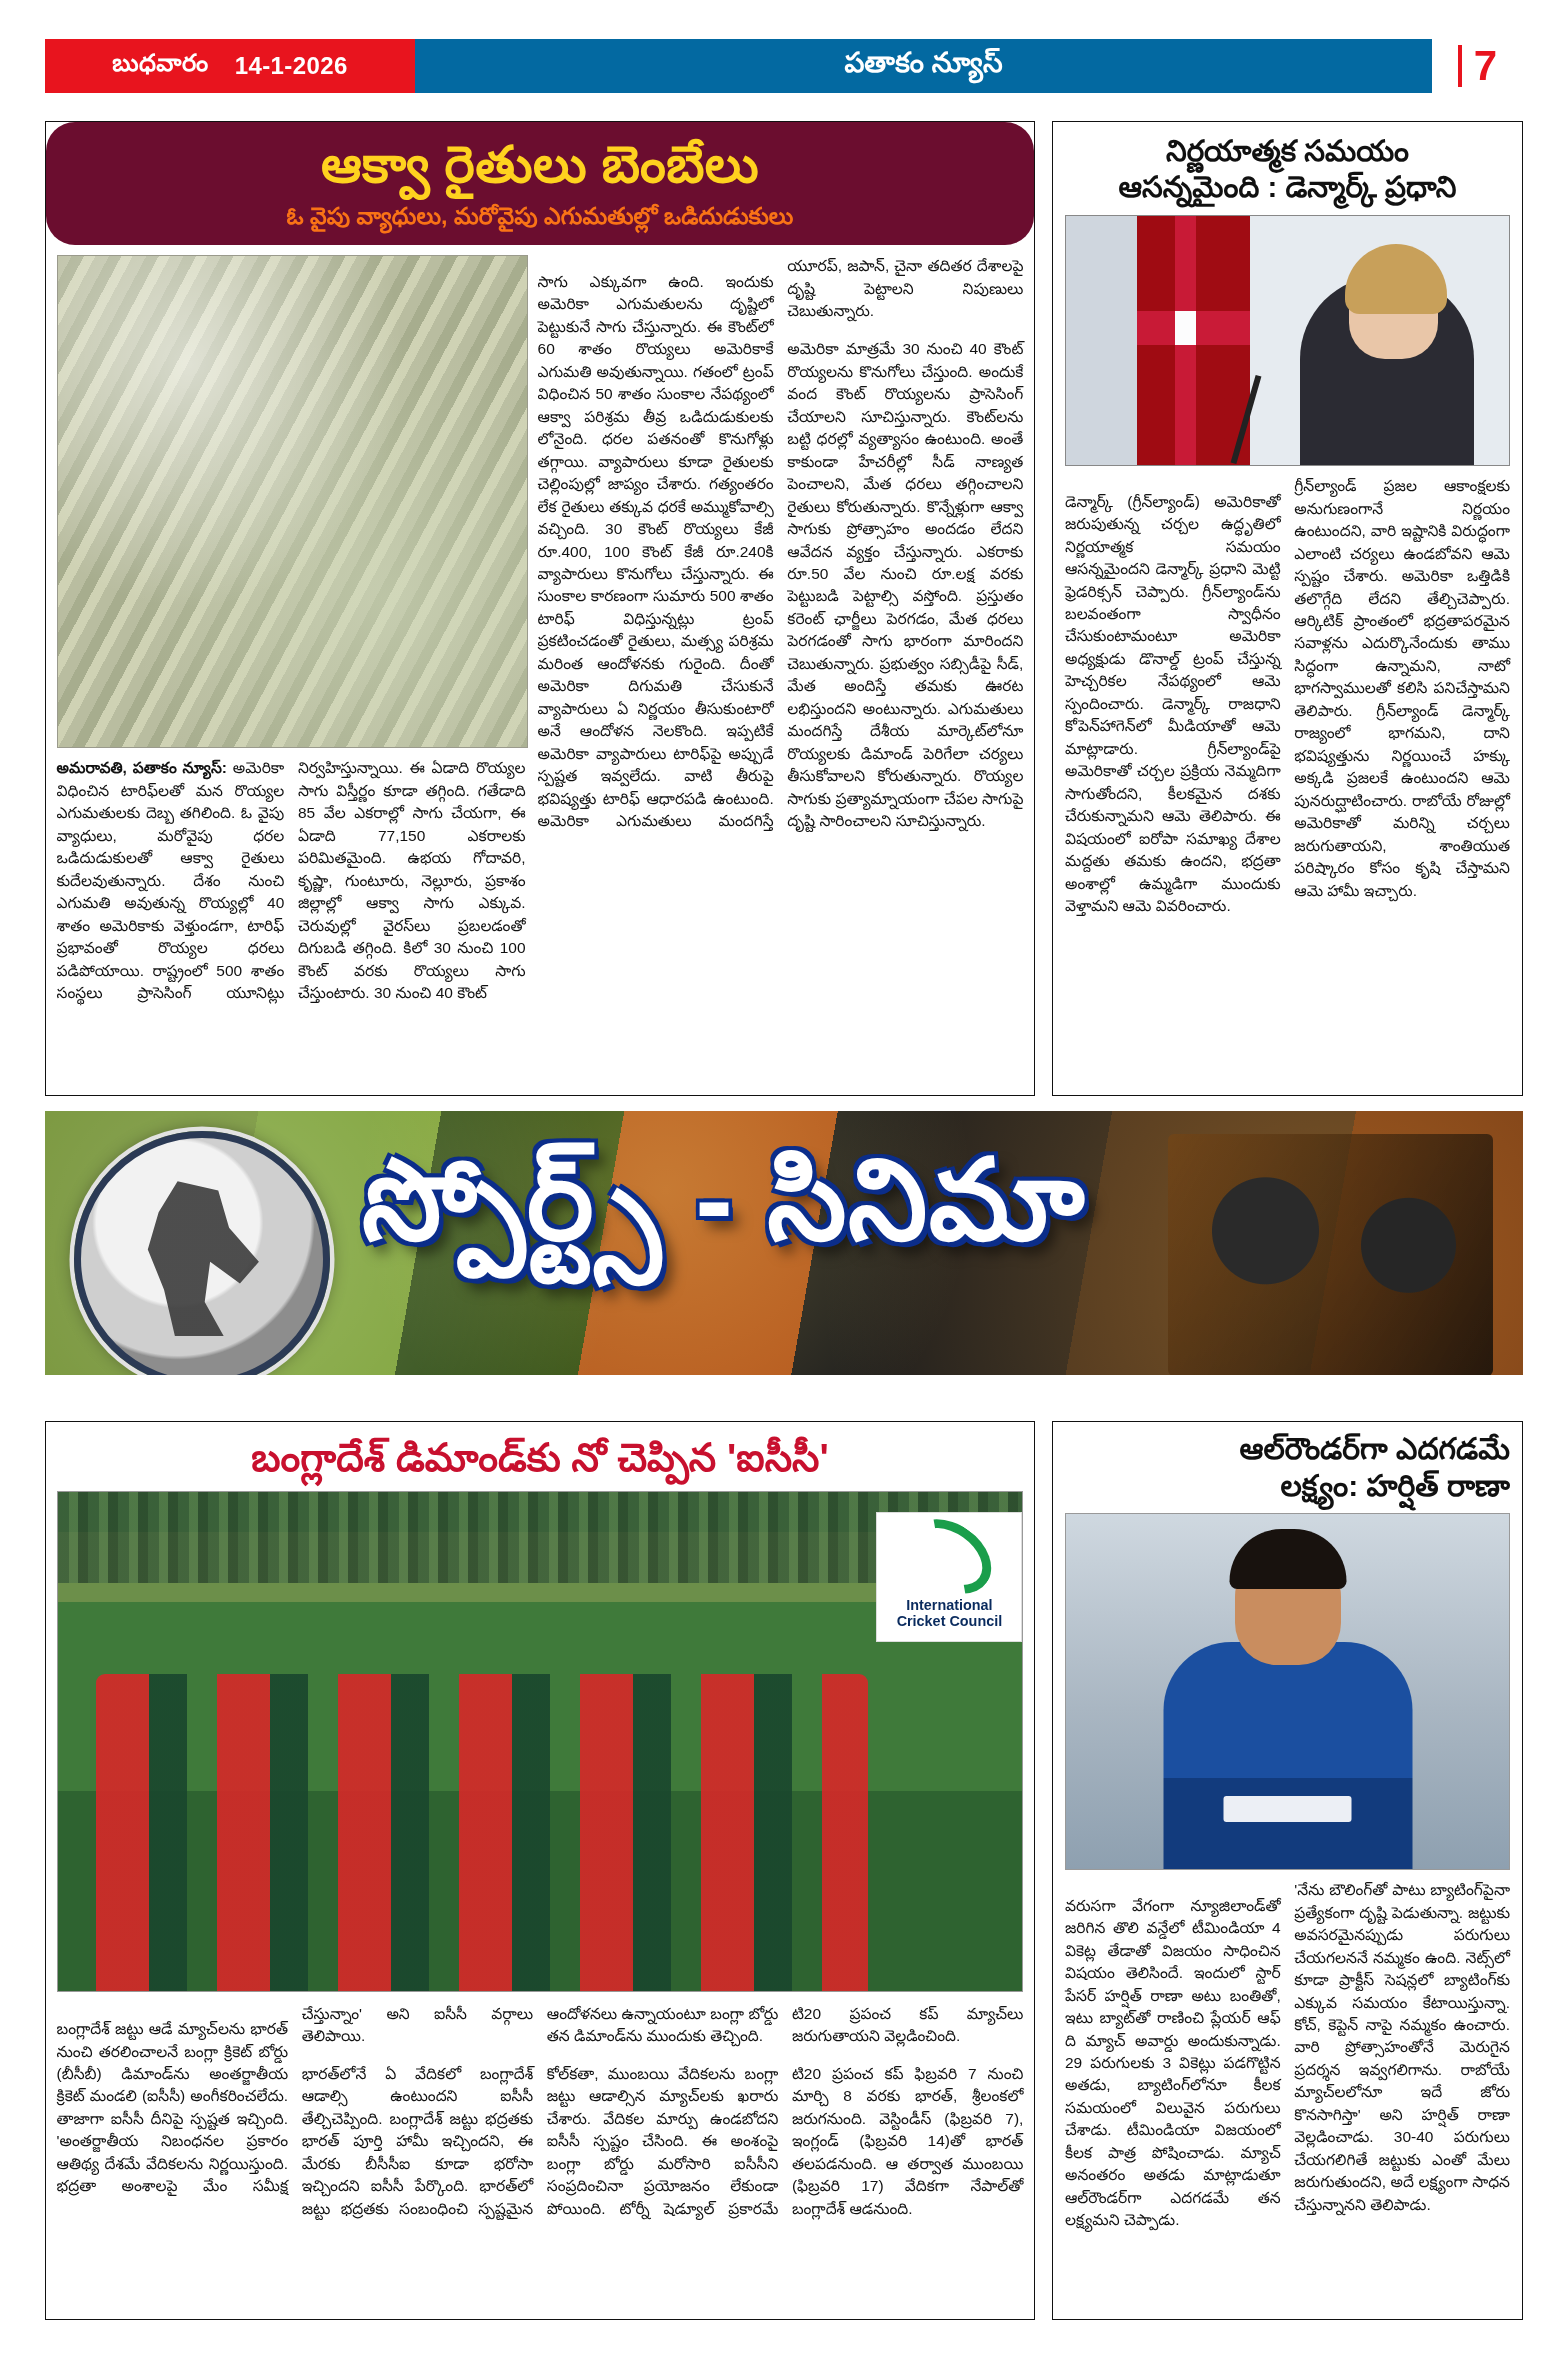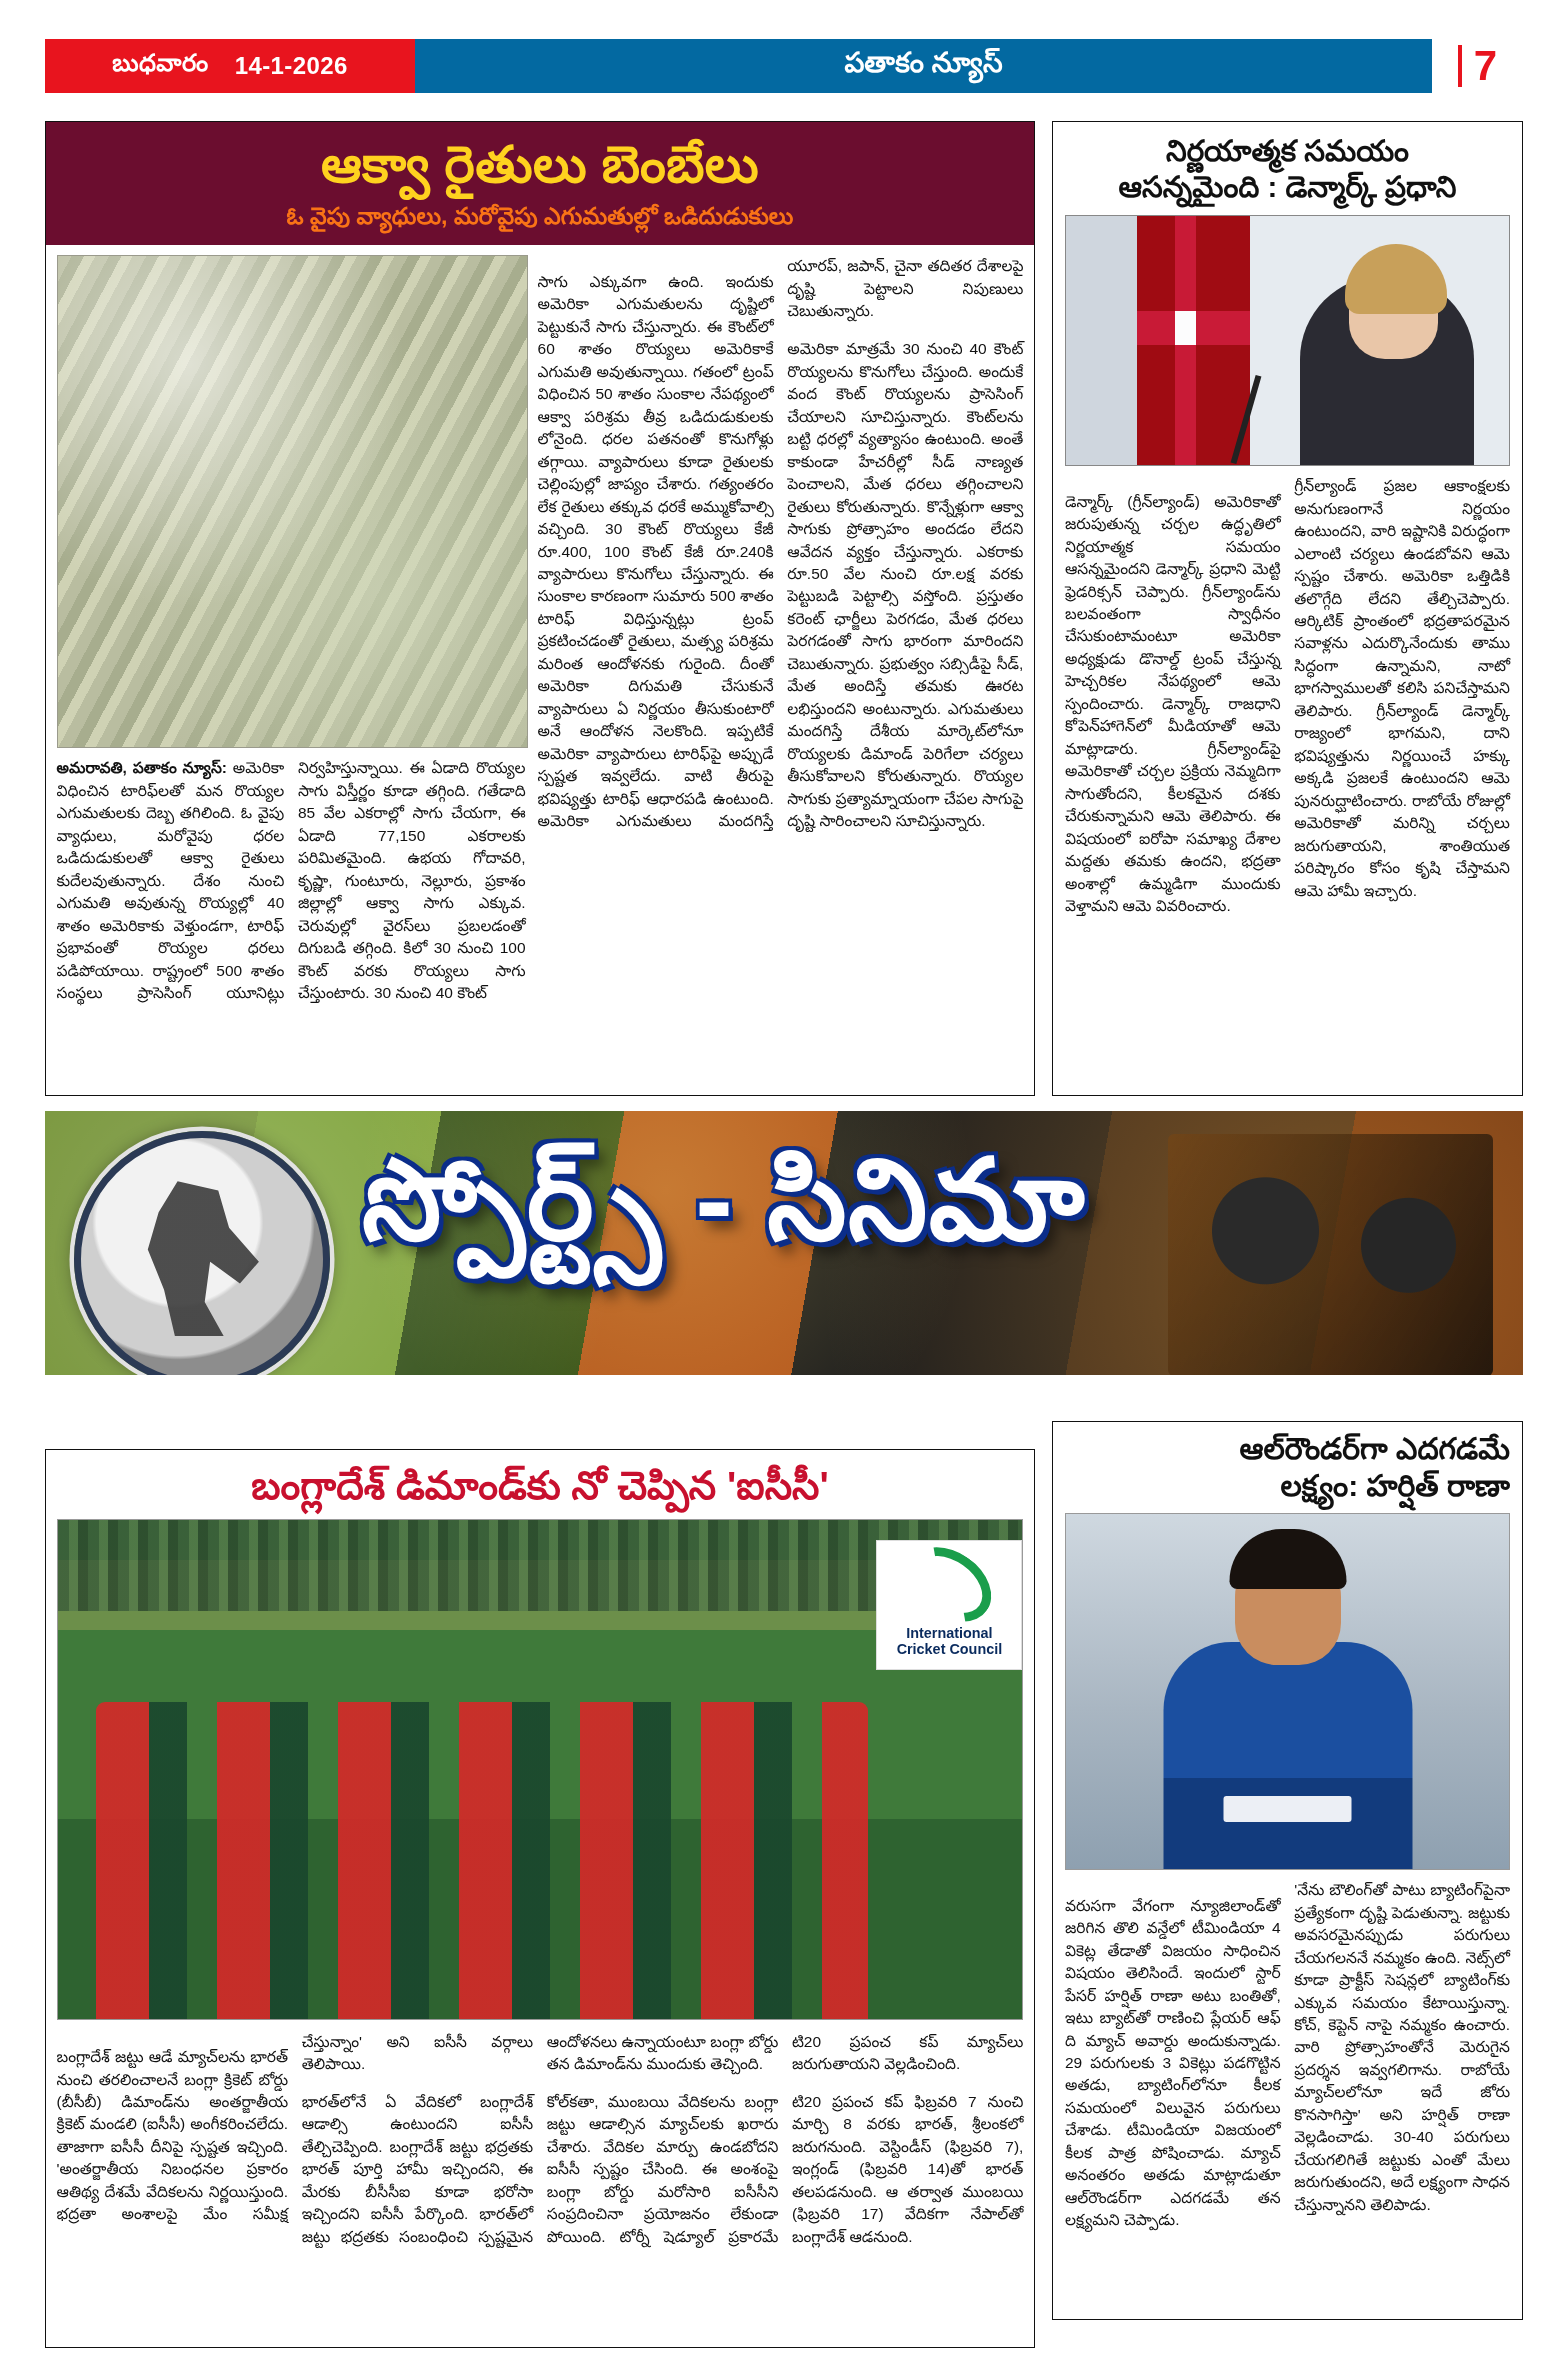--- a/index.html
+++ b/index.html
@@ -84,20 +84,21 @@
   #lead-story {
     left: 45px;
     top: 121px;
     width: 990px;
     height: 975px;
   }
   .lead-headline-band {
     background: #6b0d2f;
     padding: 13.6px 15px 15px 15px;
     text-align: center;
+    border-radius: 29px;
   }
   .lead-headline {
     color: #ffd21f;
     font-size: 51px;
     font-weight: bold;
     line-height: 1.12;
     letter-spacing: 0.4px;
   }
   .lead-subhead {
     color: #f97316;
@@ -304,21 +305,20 @@
     border-radius: 6px;
   }
 
   
   #bangladesh-story {
     left: 45px;
     top: 1421px;
     width: 990px;
     height: 899px;
     padding: 9px 10.6px;
-    margin-top: 28px;
   }
   .bd-headline {
     text-align: center;
     font-size: 39px;
     font-weight: bold;
     color: #c8102e;
     line-height: 1.15;
     padding: 4.5px 0 10.6px 0;
   }
   #bangladesh-photo {

